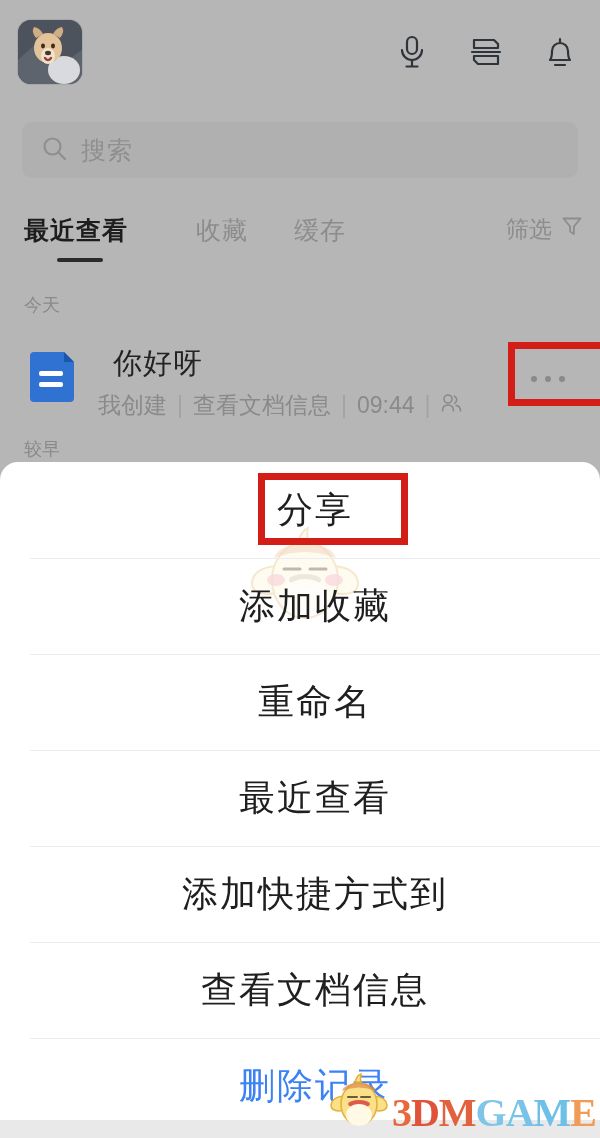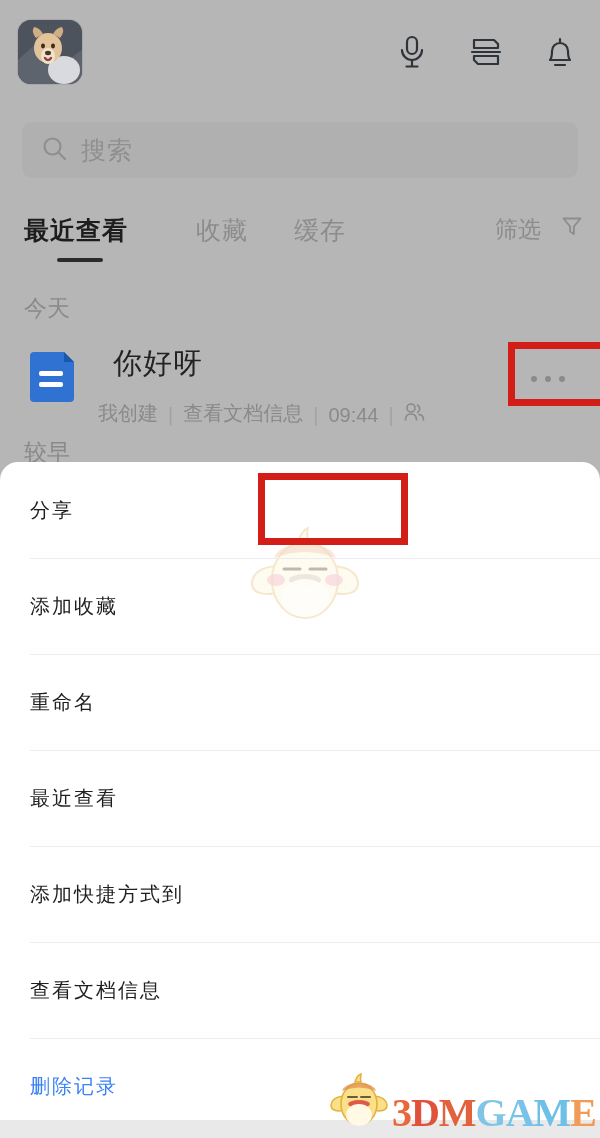--- a/index.html
+++ b/index.html
@@ -108,30 +108,30 @@
     background: #2b2b2b;
     border-radius: 2px;
   }
 
   #filter-btn {
     position: absolute;
     right: 18px;
     top: 4px;
     display: flex;
     align-items: center;
-    gap: 21px;
+    gap: 10px;
     color: #8c8c8c;
     font-size: 23px;
   }
 
   
   .section-label {
     position: absolute;
     left: 24px;
-    font-size: 23px;
+    font-size: 18px;
     color: #8a8a8a;
   }
   #section-today { top: 293px; }
   #section-earlier { top: 437px; }
 
   
   #doc-row {
     position: absolute;
     left: 0; right: 0;
     top: 340px;
@@ -148,25 +148,25 @@
     position: absolute;
     left: 113px;
     top: 4px;
     font-size: 29px;
     color: #232323;
     letter-spacing: 1px;
   }
   #doc-meta {
     position: absolute;
     left: 98px;
-    top: 60px;
-    font-size: 20px;
+    top: 50px;
+    font-size: 23px;
     color: #8a8a8a;
     display: flex;
-    align-items: flex-end;
+    align-items: center;
     gap: 10px;
     white-space: nowrap;
   }
   .meta-sep { color: #a3a3a3; }
 
   #doc-dots {
     position: absolute;
     right: 24px;
     top: 26px;
     width: 56px;
@@ -214,22 +214,22 @@
     opacity: 0.42;
     pointer-events: none;
   }
   #mascot-watermark svg { display: block; width: 100%; height: 100%; }
 
   .menu-item {
     position: relative;
     height: 96px;
     display: flex;
     align-items: center;
-    justify-content: flex-start;
-    font-size: 20px;
+    justify-content: center;
+    font-size: 36px;
     color: #1f1f1f;
     letter-spacing: 2px;
     background: transparent;
     margin-left: 30px;
   }
   .menu-item + .menu-item::before {
     content: "";
     position: absolute;
     left: 0; right: 0; top: 0;
     height: 1px;

